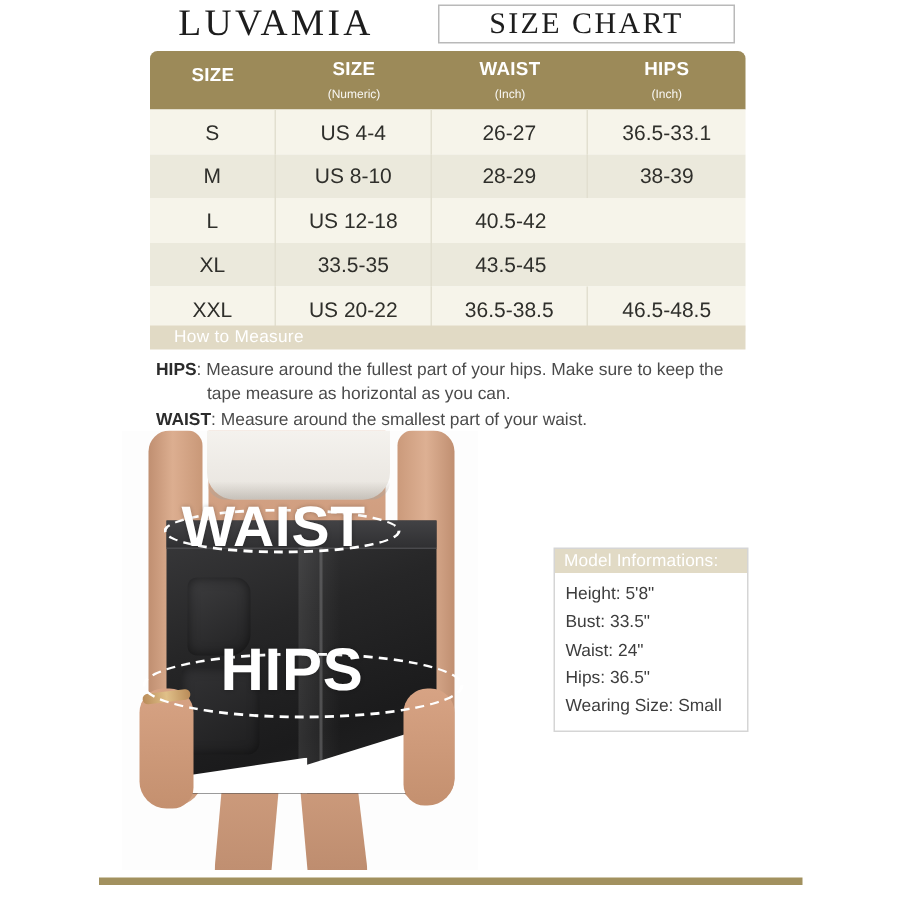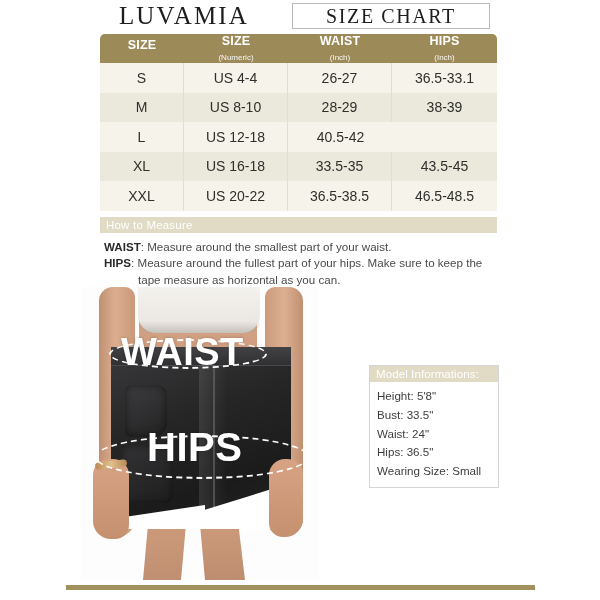--- a/index.html
+++ b/index.html
@@ -57,21 +57,21 @@
     left: 100px; top: 34px;
     width: 397px;
   }
   .tbl-row {
     display: flex;
     width: 100%;
   }
   .tbl-head {
     background: #9c8a59;
     border-radius: 5px 5px 0 0;
-    height: 29px;
+    height: 39px;
   }
   .tbl-head .cell {
     color: #ffffff;
     display: flex;
     flex-direction: column;
     align-items: center;
     justify-content: center;
     line-height: 1.02;
   }
   .cell-title {
@@ -114,21 +114,21 @@
   #how-to-measure {
     position: absolute;
     left: 100px; top: 217px;
     width: 397px;
   }
   #how-bar {
     background: #e1dac5;
     height: 16px;
     display: flex;
     align-items: center;
-    padding-left: 6px;
+    padding-left: 16px;
     box-sizing: border-box;
   }
   #how-bar-label {
     color: #ffffff;
     font-size: 11.5px;
     letter-spacing: 0.2px;
   }
   #how-body {
     padding: 6px 2px 0 4px;
     font-size: 11.6px;
@@ -366,41 +366,40 @@
   </div>
 
   <div class="tbl-row tbl-body-row row-light">
     <div class="cell c0">L</div>
     <div class="cell c1">US 12-18</div>
     <div class="cell c3">40.5-42</div>
   </div>
 
   <div class="tbl-row tbl-body-row row-dark">
     <div class="cell c0">XL</div>
-    <div class="cell c1">US 16-18</div>
     <div class="cell c2">33.5-35</div>
     <div class="cell c3">43.5-45</div>
   </div>
 
   <div class="tbl-row tbl-body-row row-light">
     <div class="cell c0">XXL</div>
     <div class="cell c1">US 20-22</div>
     <div class="cell c2">36.5-38.5</div>
     <div class="cell c3">46.5-48.5</div>
   </div>
 
 </div>
 
 <div id="how-to-measure">
   <div id="how-bar">
     <span id="how-bar-label">How to Measure</span>
   </div>
   <div id="how-body">
+    <p class="how-line"><span class="how-key">HIPS</span><span>: Measure around the fullest part of your hips. Make sure to keep the</span><span class="how-indent">tape measure as horizontal as you can.</span></p>
     <p class="how-line"><span class="how-key">WAIST</span><span>: Measure around the smallest part of your waist.</span></p>
-    <p class="how-line"><span class="how-key">HIPS</span><span>: Measure around the fullest part of your hips. Make sure to keep the</span><span class="how-indent">tape measure as horizontal as you can.</span></p>
   </div>
 </div>
 
 <div id="model-photo">
   <div class="ph" id="ph-bg"></div>
   <div class="ph" id="ph-arm-left"></div>
   <div class="ph" id="ph-arm-right"></div>
   <div class="ph" id="ph-torso"></div>
   <div class="ph" id="ph-crop-top"></div>
   <div class="ph" id="ph-crop-top-shadow"></div>

